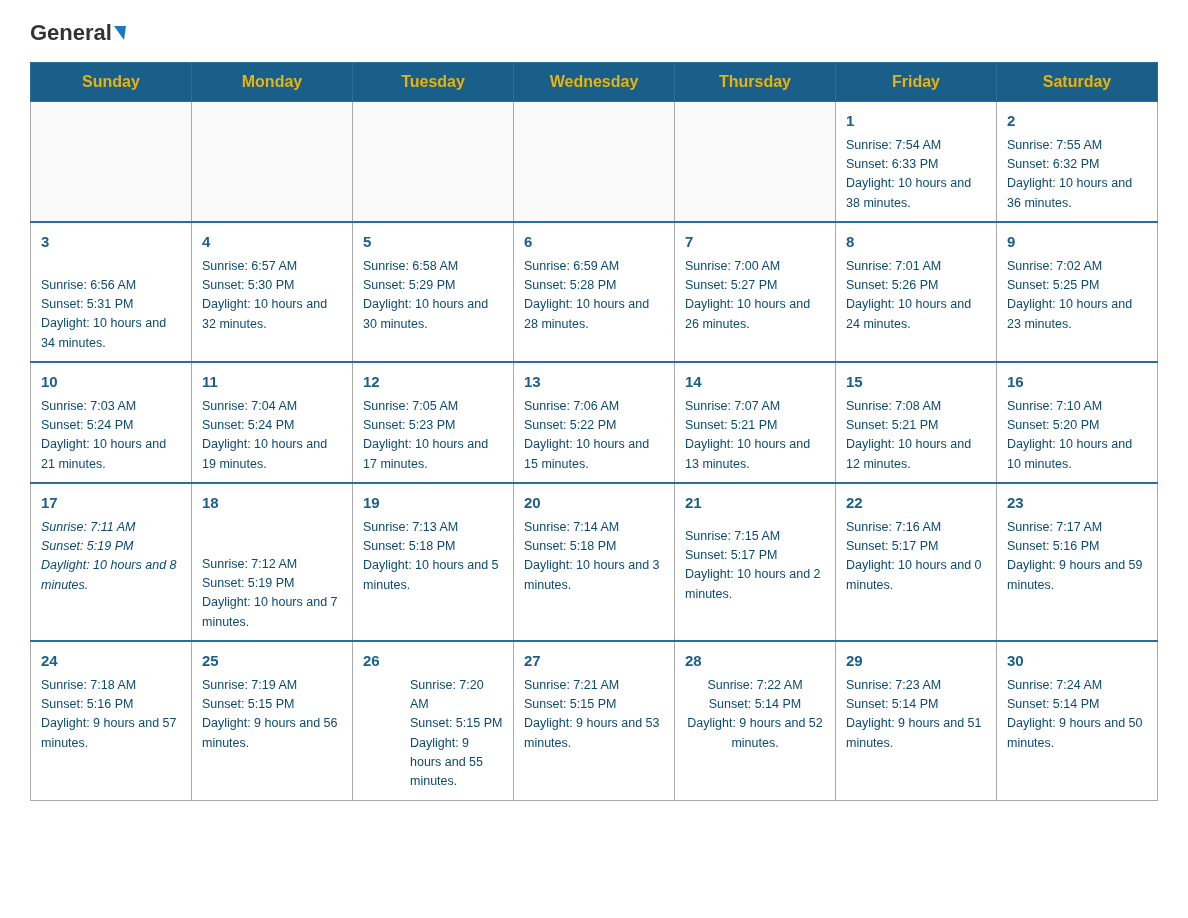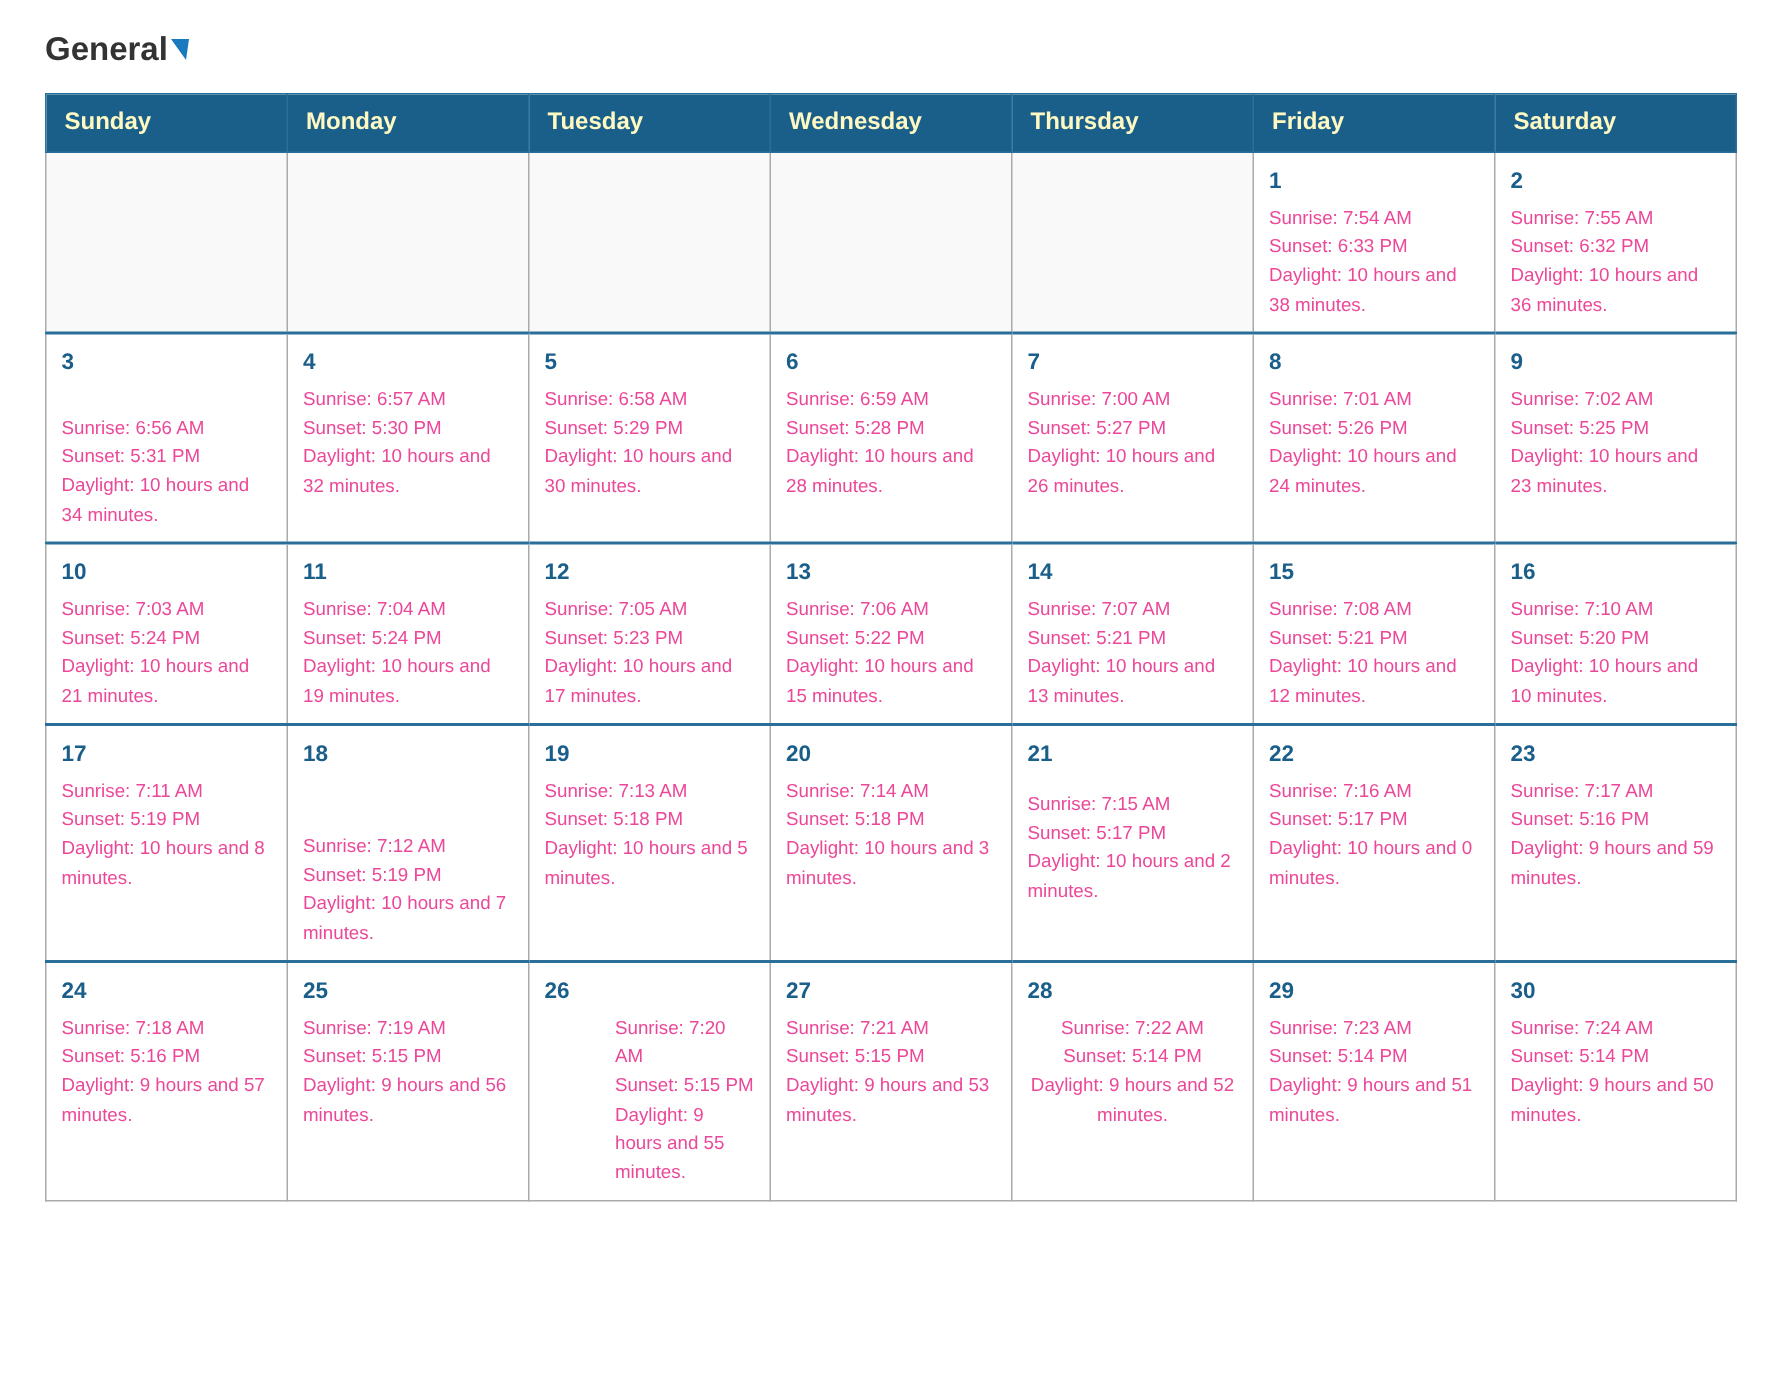--- a/index.html
+++ b/index.html
@@ -48,22 +48,22 @@
       color: #444;
       margin-top: 4px;
     }
     .calendar {
       width: 100%;
       border-collapse: collapse;
       border: 1px solid #666;
     }
     .calendar th {
       background-color: #1a5e8a;
-      color: #fef9c3;
-      text-align: left;
+      color: #eab308;
+      text-align: center;
       padding: 10px 12px;
       font-size: 16px;
       font-weight: bold;
       border: 1px solid #2a6e9a;
     }
     .calendar td {
       vertical-align: top;
       padding: 8px 10px;
       border: 1px solid #aaaaaa;
       width: 14.28%;
@@ -74,21 +74,21 @@
     }
     .day-number {
       font-size: 15px;
       font-weight: bold;
       color: #1a5e8a;
       display: block;
       margin-bottom: 3px;
     }
     .day-info {
       font-size: 12.5px;
-      color: #ec4899;
+      color: #0c4a6e;
       line-height: 1.55;
     }
     .empty-cell {
       background: #f9f9f9;
     }
     tr:not(:first-child) td {
       border-top: 2px solid #2a6e9a;
     }
   </style>
 </head>
@@ -226,21 +226,21 @@
         <td>
           <span class="day-number">16</span>
           <div class="day-info" style="white-space: pre-line;">Sunrise: 7:10 AM
 Sunset: 5:20 PM
 Daylight: 10 hours and 10 minutes.</div>
         </td>
       </tr>
       <tr>
         <td>
           <span class="day-number">17</span>
-          <div class="day-info" style="white-space: pre-line;">Sunrise: 7:11 AM
+          <div class="day-info" style="white-space: pre-line; font-style: italic;">Sunrise: 7:11 AM
 Sunset: 5:19 PM
 Daylight: 10 hours and 8 minutes.</div>
         </td>
         <td>
           <span class="day-number">18</span>
           <div class="day-info" style="white-space: pre-line; margin-top: 40px;">Sunrise: 7:12 AM
 Sunset: 5:19 PM
 Daylight: 10 hours and 7 minutes.</div>
         </td>
         <td>

